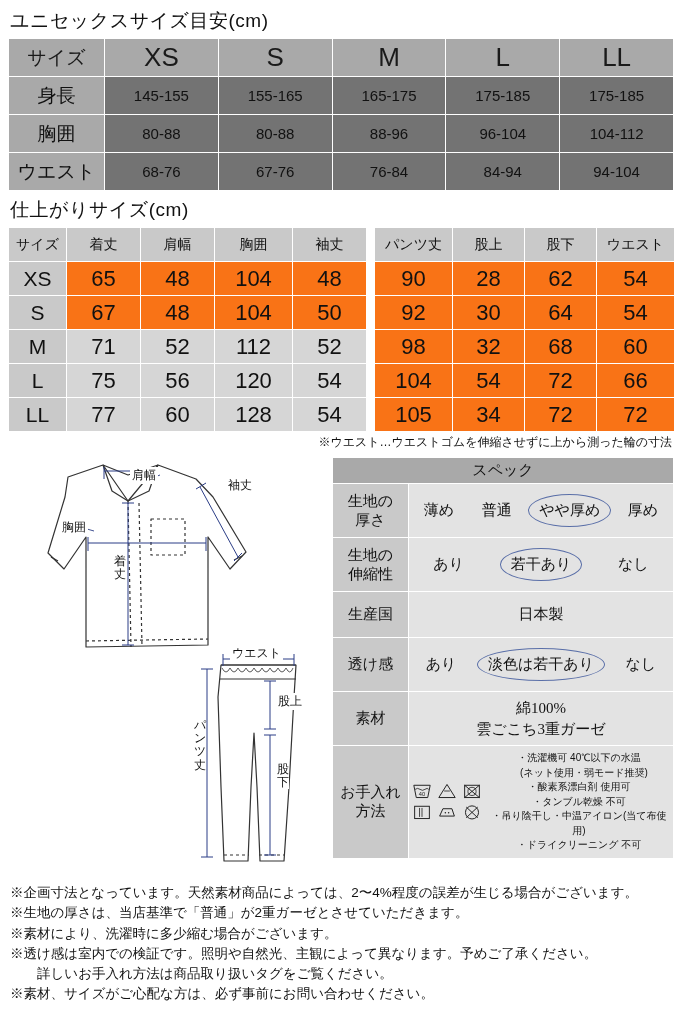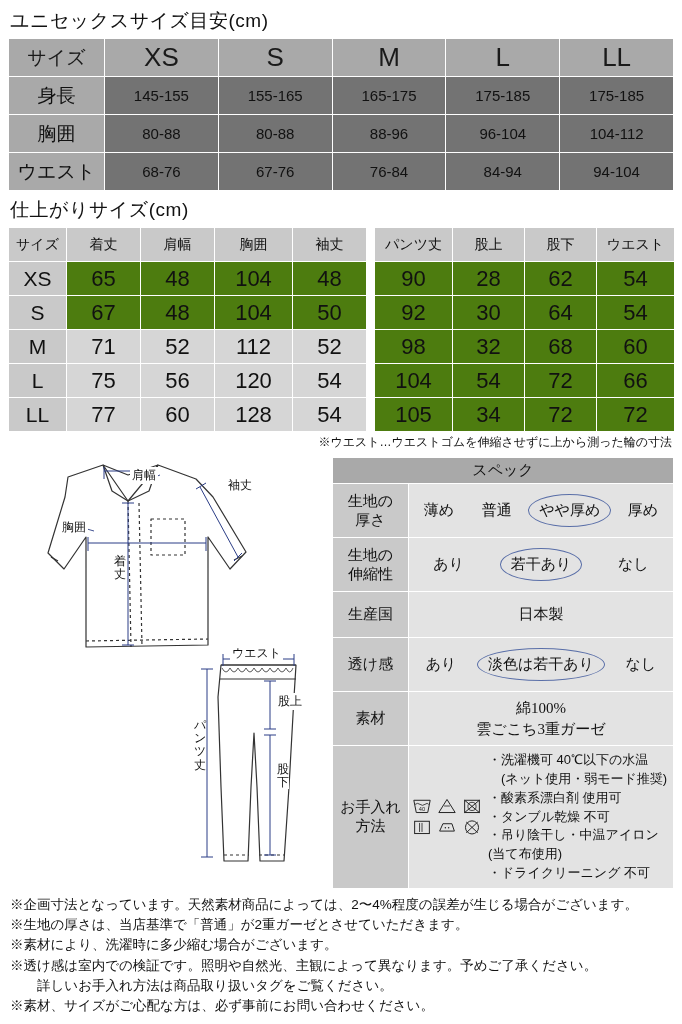--- a/index.html
+++ b/index.html
@@ -39,21 +39,21 @@
   .t1 .hdr { background: #a9a9a9; color: #1a1a1a; font-size: 26px; }
   .t1 .hdr.firstcol { font-size: 19px; }
   .t1 .rowlabel { background: #a9a9a9; font-size: 19px; }
   .t1 .cell { background: #737373; font-size: 15px; }
 
   
   .t2 td { height: 34px; }
   .t2 .grouphdr { background: #a9a9a9; font-size: 14px; height: 24px; }
   .t2 .colhdr { background: #c9c9c9; font-size: 14px; height: 26px; }
   .t2 .rowlabel { background: #c9c9c9; font-size: 21px; }
-  .t2 .cell { background: #4d7c0f; font-size: 22px; }
+  .t2 .cell { background: #f97316; font-size: 22px; }
   .t2 .cell.alt { background: #d6d6d6; }
   .t2 .spacer { border: none; background: #ffffff; width: 8px; }
 
   .note-right {
     text-align: right;
     font-size: 12px;
     margin: 2px 2px 6px 0;
     color: #111;
   }
 
@@ -106,21 +106,21 @@
     border: 1.6px solid #5a6fa8;
     border-radius: 50%;
   }
   .spec .val.center { text-align: center; }
   .spec .multi { line-height: 1.35; font-family: Liberation Serif, serif; }
 
   
   .care { display: flex; align-items: center; gap: 6px; padding: 4px 2px; }
   .care .icons { display: flex; flex-direction: column; gap: 3px; }
   .care .irow { display: flex; gap: 5px; align-items: center; }
-  .care .itxt { font-size: 13px; line-height: 1.45; text-align: left; }
+  .care .itxt { font-size: 10px; line-height: 1.45; text-align: center; }
 
   
   .footnotes {
     margin-top: 6px;
     font-size: 13.5px;
     line-height: 1.5;
     padding-left: 2px;
   }
   .footnotes div { white-space: nowrap; }
 </style>

